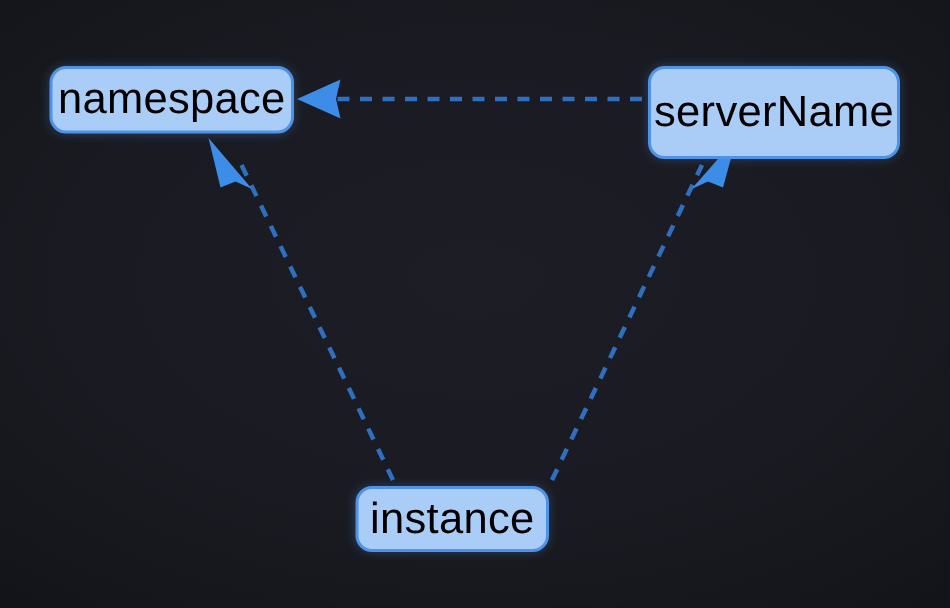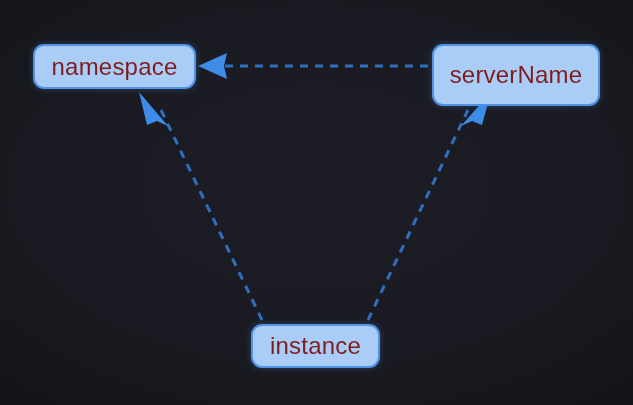--- a/index.html
+++ b/index.html
@@ -28,30 +28,30 @@
     box-sizing: border-box;
     display: flex;
     align-items: center;
     justify-content: center;
     background: #aacdf7;
     border: 2px solid #4f93e8;
     border-radius: 11px;
     box-shadow: 0 0 7px rgba(90,150,230,0.30);
   }
   .node-label {
-    color: #7f1d1d;
+    color: #000000;
     font-family: "Liberation Sans", sans-serif;
-    font-size: 24px;
+    font-size: 29px;
     line-height: 1;
     letter-spacing: 0.2px;
     white-space: nowrap;
   }
   #node-namespace  { left: 33px;  top: 44px;  width: 163px; height: 45px; }
   #node-servername { left: 432px; top: 44px;  width: 168px; height: 62px; }
-  #node-instance   { left: 251px; top: 324px; width: 129px; height: 44px; }
+  #node-instance   { left: 237px; top: 324px; width: 129px; height: 44px; }
 </style>
 </head>
 <body>
 
 <div id="canvas">
 
   <svg id="edge-layer" viewBox="0 0 633 405" xmlns="http://www.w3.org/2000/svg">
 
     <g>
       <line x1="428" y1="66" x2="216" y2="66" stroke="#2f6fc0" stroke-width="3" stroke-dasharray="8 7" stroke-linecap="butt"></line>

